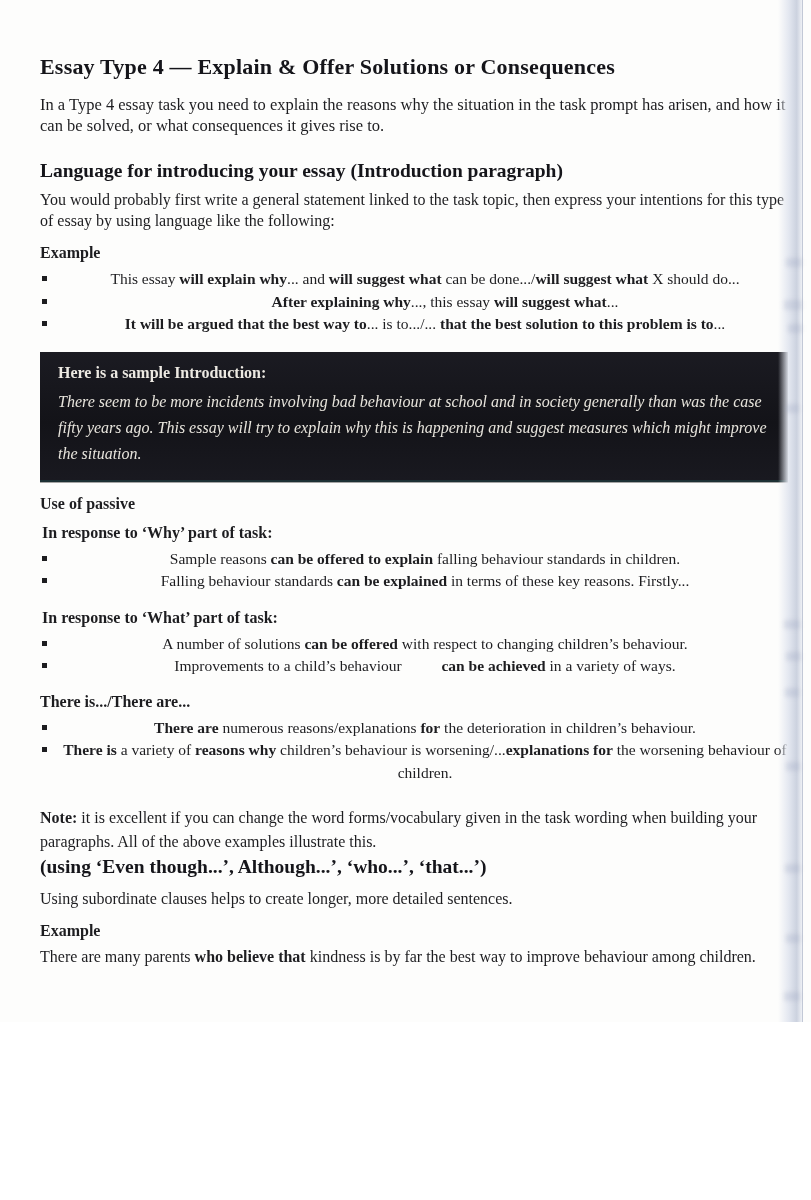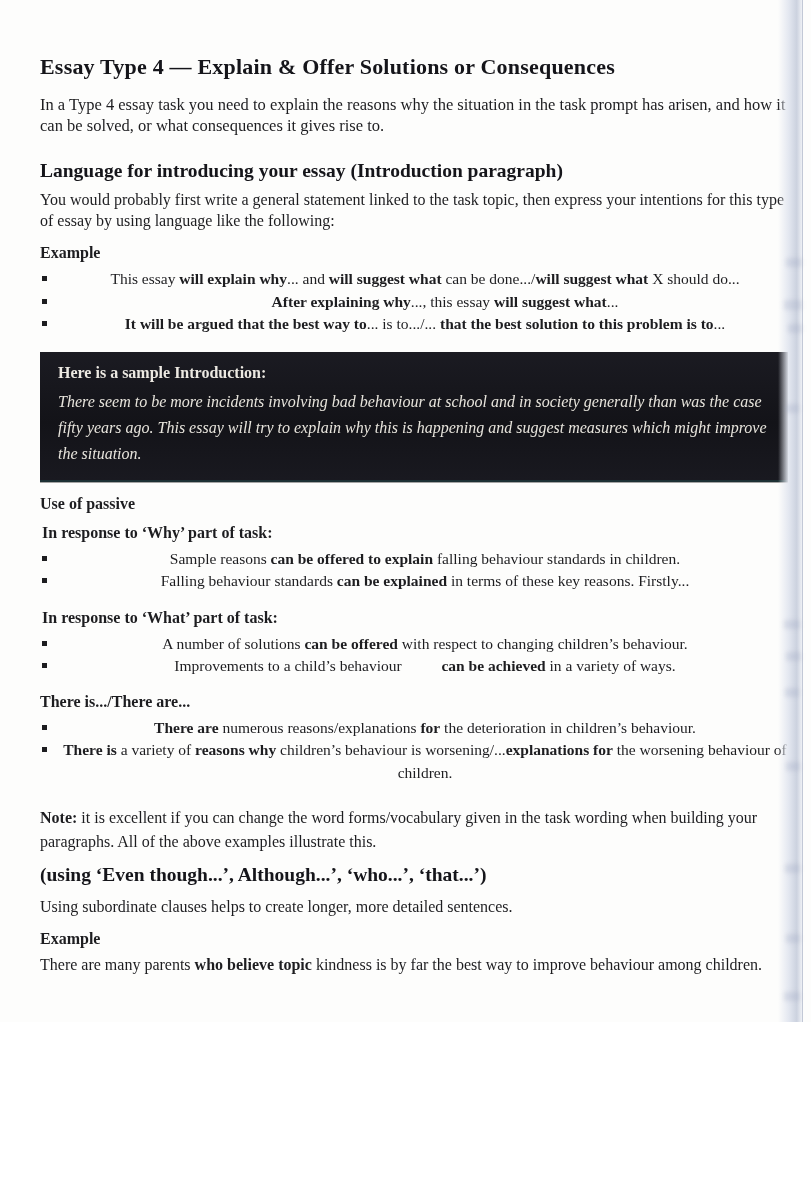--- a/index.html
+++ b/index.html
@@ -16,21 +16,21 @@
   .darkbox{
     background:linear-gradient(180deg,#1b1b22 0%,#131318 55%,#191920 100%);
     color:#ece9e2;margin-top:16px;padding:9px 18px 13px 18px;
     border-bottom:2px solid #1d3134;box-shadow:0 1px 0 rgba(0,0,0,.35);
   }
   .box-heading{font-size:16px;font-weight:bold;line-height:24px;}
   .box-line{font-size:16px;line-height:26px;}
   .box-italic{font-style:italic;}
   .box-para{font-size:16px;font-style:italic;line-height:26px;margin-top:4px;color:#e7e4dc;}
   h2{font-size:19.5px;font-weight:bold;margin:24px 0 0 0;color:#15151a;}
-  .h2-line2{font-size:19.5px;font-weight:bold;margin:10px 0 0 0;color:#15151a;}
+  .h2-line2{font-size:19.5px;font-weight:bold;margin:2px 0 0 0;color:#15151a;}
   .sublabel{font-size:16px;font-weight:bold;margin:13px 0 0 0;}
   .sublabel2{font-size:16px;font-weight:bold;margin:11px 0 0 2px;}
   .para{font-size:16px;line-height:21px;margin:7px 0 0 0;}
   ul.blist{list-style:none;margin:6px 0 0 0;padding:0;}
   ul.blist li{
     position:relative;font-size:15.5px;line-height:22.5px;
     padding-left:22px;margin:0;text-align:center;
   }
   ul.blist li .sq{
     position:absolute;left:2px;top:8px;width:5px;height:5px;background:#1d1d20;
@@ -95,21 +95,21 @@
     <ul class="blist">
       <li><span class="sq"></span><span><span style="font-weight: bold;">There are</span><span> numerous reasons/explanations </span><span style="font-weight: bold;">for</span><span> the deterioration in children’s behaviour.</span></span></li>
       <li><span class="sq"></span><span><span style="font-weight: bold;">There is</span><span> a variety of </span><span style="font-weight: bold;">reasons why</span><span> children’s behaviour is worsening/...</span><span style="font-weight: bold;">explanations for</span><span> the worsening behaviour of children.</span></span></li>
     </ul>
 
     <p class="note-p"><span style="font-weight: bold;">Note:</span><span> it is excellent if you can change the word forms/vocabulary given in the task wording when building your paragraphs. All of the above examples illustrate this.</span></p>
 
     <div class="h2-line2">(using ‘Even though...’, Although...’, ‘who...’, ‘that...’)</div>
     <p class="para" style="margin-top:10px;">Using subordinate clauses helps to create longer, more detailed sentences.</p>
     <div class="sublabel">Example</div>
-    <p class="hang"><span>There are many parents </span><span style="font-weight: bold;">who believe topic</span><span> kindness is by far the best way to improve behaviour among children.</span></p>
+    <p class="hang"><span>There are many parents </span><span style="font-weight: bold;">who believe that</span><span> kindness is by far the best way to improve behaviour among children.</span></p>
 
   </div>
 
   <div class="page-edge"></div>
   <div class="page-edge-line"></div>
   <div class="smudge" style="left:786px;top:258px;width:16px;height:9px;"></div>
   <div class="smudge" style="left:784px;top:300px;width:18px;height:10px;"></div>
   <div class="smudge" style="left:788px;top:324px;width:14px;height:9px;"></div>
   <div class="smudge" style="left:786px;top:404px;width:13px;height:9px;"></div>
   <div class="smudge" style="left:784px;top:620px;width:16px;height:9px;"></div>

